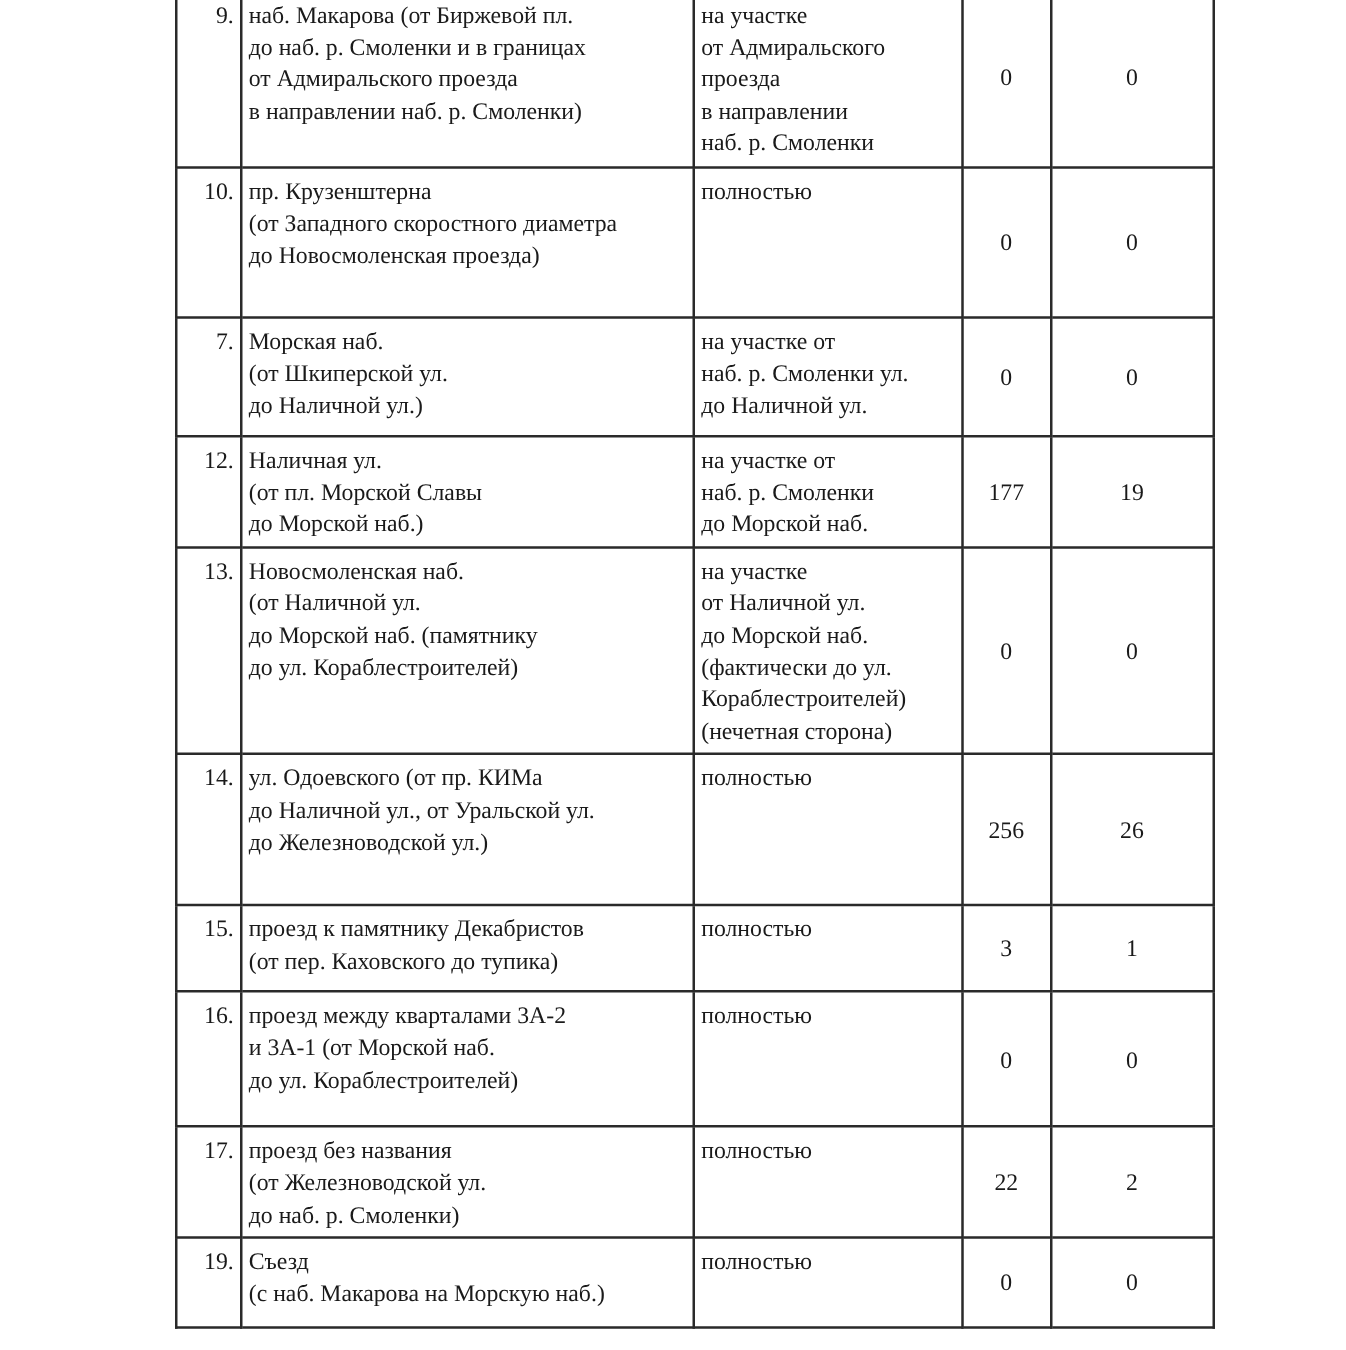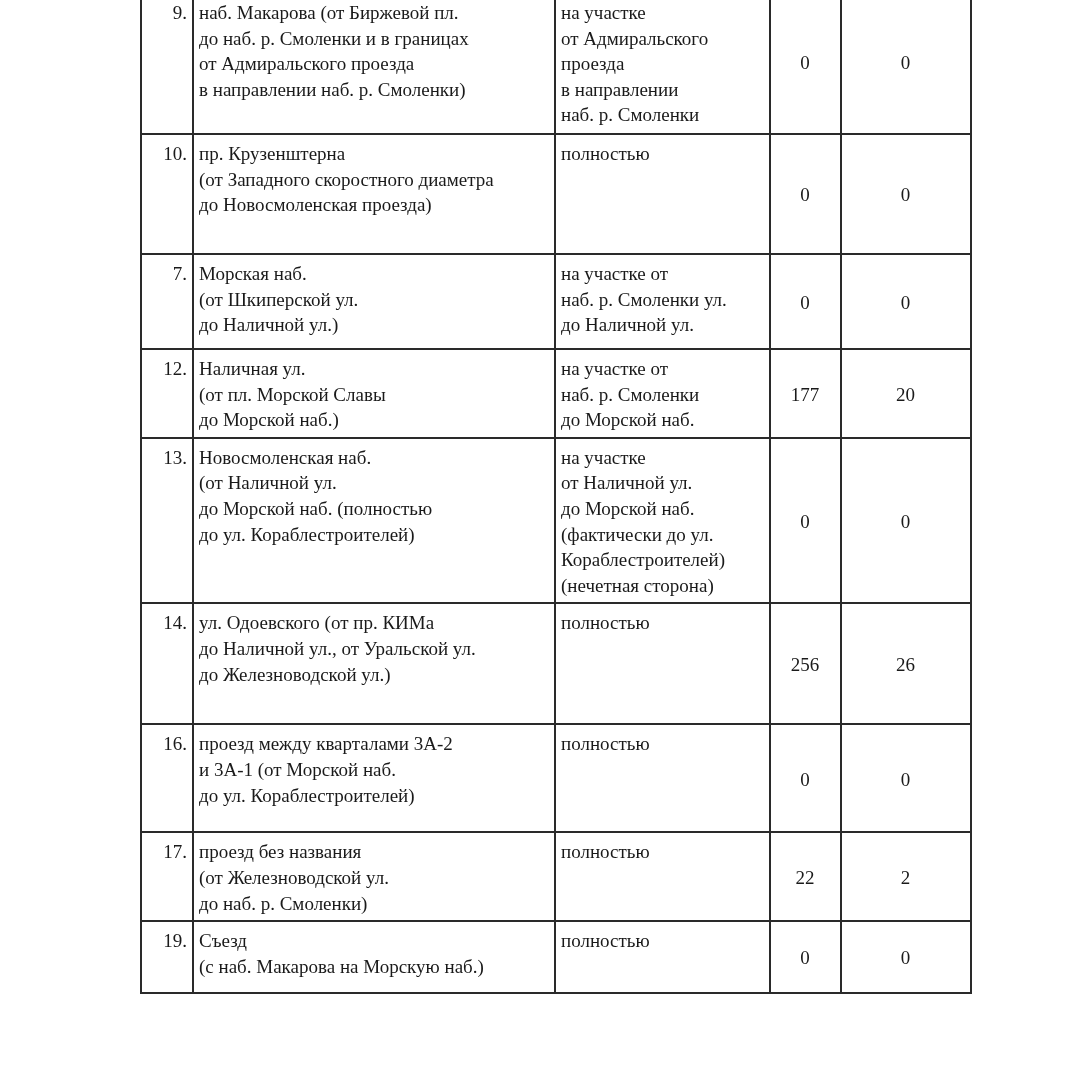--- a/index.html
+++ b/index.html
@@ -62,45 +62,53 @@
     </tr>
     <tr style="height:80px">
       <td class="num">12.</td>
       <td>Наличная ул.
 (от пл. Морской Славы
 до Морской наб.)</td>
       <td>на участке от
 наб. р. Смоленки
 до Морской наб.</td>
       <td class="val">177</td>
-      <td class="val">20</td>
+      <td class="val">19</td>
     </tr>
     <tr style="height:132px">
       <td class="num">13.</td>
       <td>Новосмоленская наб.
 (от Наличной ул.
-до Морской наб. (полностью
+до Морской наб. (памятнику
 до ул. Кораблестроителей)</td>
       <td>на участке
 от Наличной ул.
 до Морской наб.
 (фактически до ул.
 Кораблестроителей)
 (нечетная сторона)</td>
       <td class="val">0</td>
       <td class="val">0</td>
     </tr>
     <tr style="height:121px">
       <td class="num">14.</td>
       <td>ул. Одоевского (от пр. КИМа
 до Наличной ул., от Уральской ул.
 до Железноводской ул.)</td>
       <td>полностью</td>
       <td class="val">256</td>
       <td class="val">26</td>
+    </tr>
+    <tr style="height:69px">
+      <td class="num">15.</td>
+      <td>проезд к памятнику Декабристов
+(от пер. Каховского до тупика)</td>
+      <td>полностью</td>
+      <td class="val">3</td>
+      <td class="val">1</td>
     </tr>
     <tr style="height:108px">
       <td class="num">16.</td>
       <td>проезд между кварталами 3А-2
 и 3А-1 (от Морской наб.
 до ул. Кораблестроителей)</td>
       <td>полностью</td>
       <td class="val">0</td>
       <td class="val">0</td>
     </tr>

